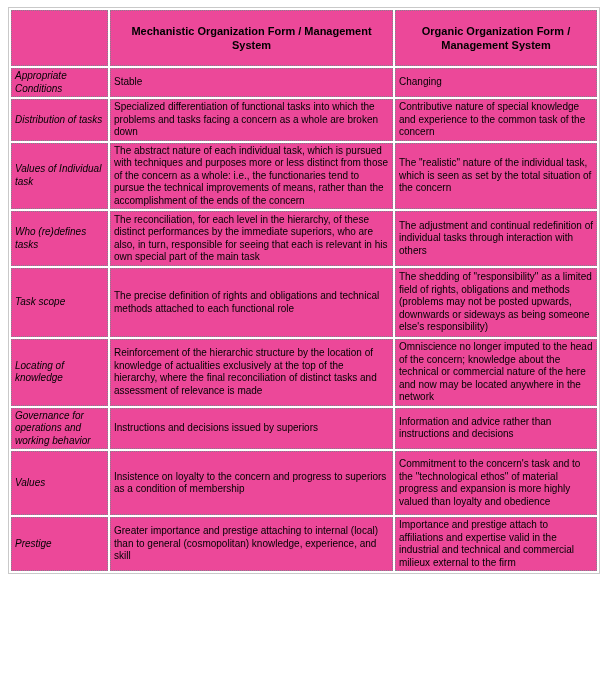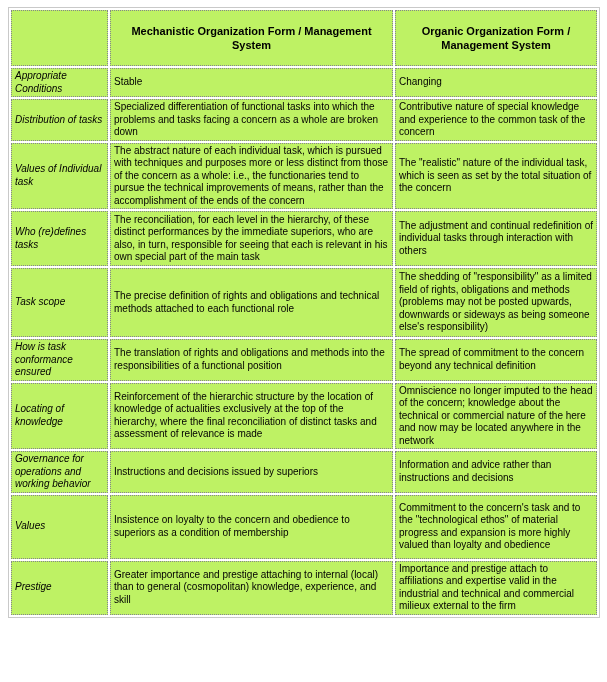--- a/index.html
+++ b/index.html
@@ -19,21 +19,21 @@
     border-collapse: separate;
     border-spacing: 2px;
     border: 1px solid #c9c9c9;
     table-layout: fixed;
   }
   col.c-label { width: 97px; }
   col.c-mech  { width: 283px; }
   col.c-org   { width: 202px; }
   th, td {
     border: 1px dotted #84848e;
-    background: #bef264;
+    background: #ec4899;
     padding: 1px 3px 1px 3px;
     font-size: 10px;
     line-height: 12.5px;
     vertical-align: middle;
     text-align: left;
     word-wrap: break-word;
   }
   th {
     font-size: 11px;
     font-weight: bold;
@@ -80,38 +80,33 @@
     <tr style="height:55px;">
       <td class="label">Who (re)defines tasks</td>
       <td>The reconciliation, for each level in the hierarchy, of these distinct performances by the immediate superiors, who are also, in turn, responsible for seeing that each is relevant in his own special part of the main task</td>
       <td>The adjustment and continual redefinition of individual tasks through interaction with others</td>
     </tr>
     <tr style="height:69px;">
       <td class="label">Task scope</td>
       <td>The precise definition of rights and obligations and technical methods attached to each functional role</td>
       <td>The shedding of "responsibility" as a limited field of rights, obligations and methods (problems may not be posted upwards, downwards or sideways as being someone else's responsibility)</td>
     </tr>
-    <tr style="height:30px;">
-      <td class="label">How is task conformance ensured</td>
-      <td>The translation of rights and obligations and methods into the responsibilities of a functional position</td>
-      <td>The spread of commitment to the concern beyond any technical definition</td>
-    </tr>
     <tr style="height:52px;">
       <td class="label">Locating of knowledge</td>
       <td>Reinforcement of the hierarchic structure by the location of knowledge of actualities exclusively at the top of the hierarchy, where the final reconciliation of distinct tasks and assessment of relevance is made</td>
       <td>Omniscience no longer imputed to the head of the concern; knowledge about the technical or commercial nature of the here and now may be located anywhere in the network</td>
     </tr>
     <tr style="height:40px;">
       <td class="label">Governance for operations and working behavior</td>
       <td>Instructions and decisions issued by superiors</td>
       <td>Information and advice rather than instructions and decisions</td>
     </tr>
     <tr style="height:64px;">
       <td class="label">Values</td>
-      <td>Insistence on loyalty to the concern and obedience to superiors as a condition of membership</td>
+      <td>Insistence on loyalty to the concern and progress to superiors as a condition of membership</td>
       <td>Commitment to the concern's task and to the "technological ethos" of material progress and expansion is more highly valued than loyalty and obedience</td>
     </tr>
     <tr style="height:47px;">
       <td class="label">Prestige</td>
       <td>Greater importance and prestige attaching to internal (local) than to general (cosmopolitan) knowledge, experience, and skill</td>
       <td>Importance and prestige attach to affiliations and expertise valid in the industrial and technical and commercial milieux external to the firm</td>
     </tr>
   </tbody>
 </table>
 

